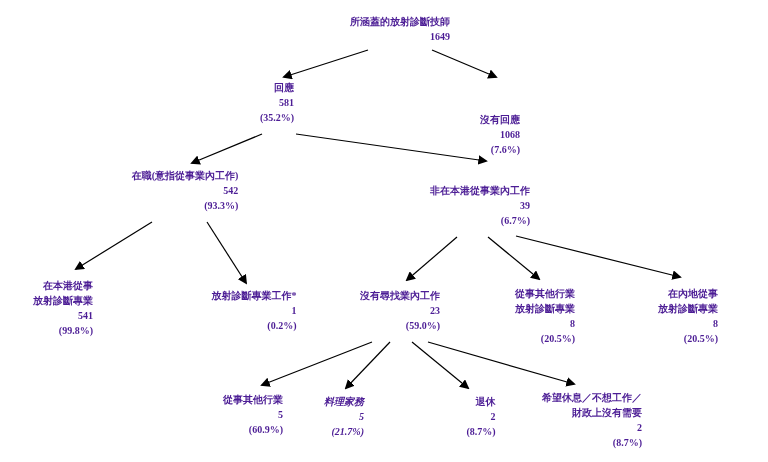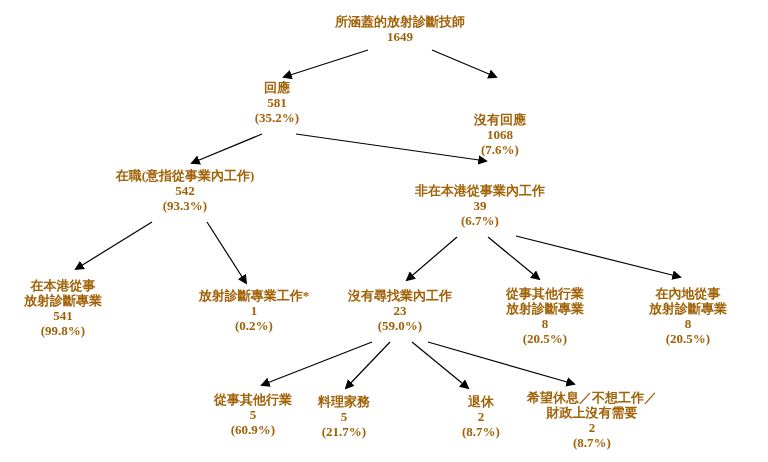--- a/index.html
+++ b/index.html
@@ -18,25 +18,25 @@
     height: 462px;
   }
   svg.connectors {
     position: absolute;
     left: 0; top: 0;
     pointer-events: none;
   }
   .node {
     position: absolute;
     transform: translateX(-50%);
-    text-align: center;
+    text-align: right;
     font-weight: bold;
-    font-size: 13px;
+    font-size: 10px;
     line-height: 15px;
-    color: #a16207;
+    color: #4c1d95;
     white-space: nowrap;
   }
   .node-line { display: block; }
 </style>
 </head>
 <body>
 
 <div class="stage">
   <svg class="connectors" width="768" height="462" viewBox="0 0 768 462" xmlns="http://www.w3.org/2000/svg">
     <defs>
@@ -111,21 +111,21 @@
         <span class="node-line">在內地從事</span>
         <span class="node-line">放射診斷專業</span>
         <span class="node-line">8</span>
         <span class="node-line">(20.5%)</span>
       </div>
       <div class="node" style="left: 253px; top: 392px;">
         <span class="node-line">從事其他行業</span>
         <span class="node-line">5</span>
         <span class="node-line">(60.9%)</span>
       </div>
-      <div class="node" style="left: 344px; top: 394px;">
+      <div class="node" style="left: 344px; top: 394px; font-style: italic;">
         <span class="node-line">料理家務</span>
         <span class="node-line">5</span>
         <span class="node-line">(21.7%)</span>
       </div>
       <div class="node" style="left: 481px; top: 394px;">
         <span class="node-line">退休</span>
         <span class="node-line">2</span>
         <span class="node-line">(8.7%)</span>
       </div>
       <div class="node" style="left: 592px; top: 390px;">

